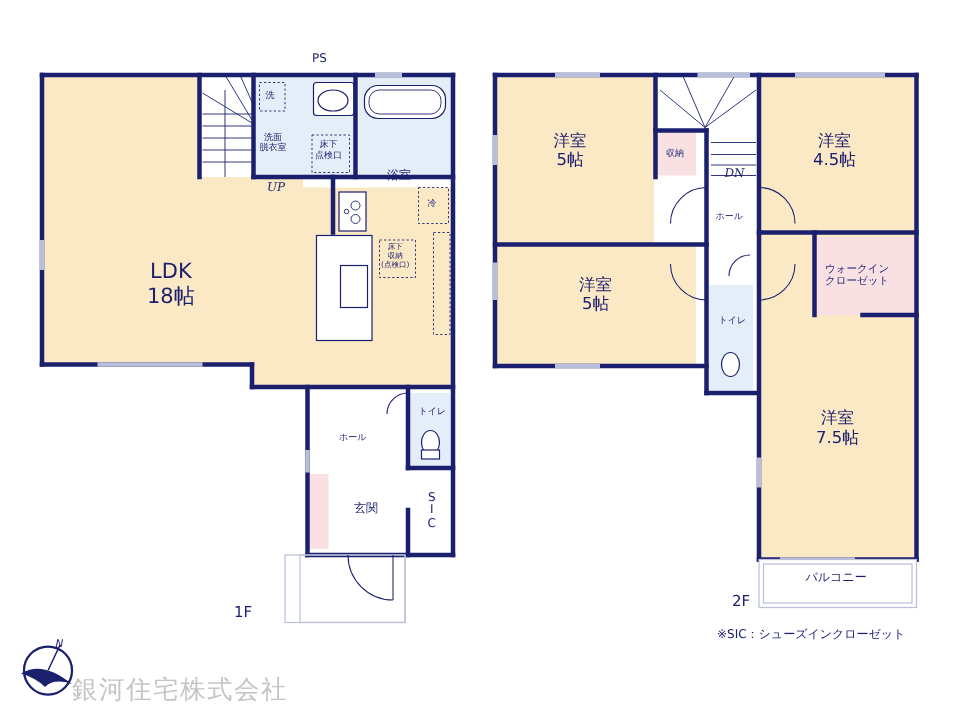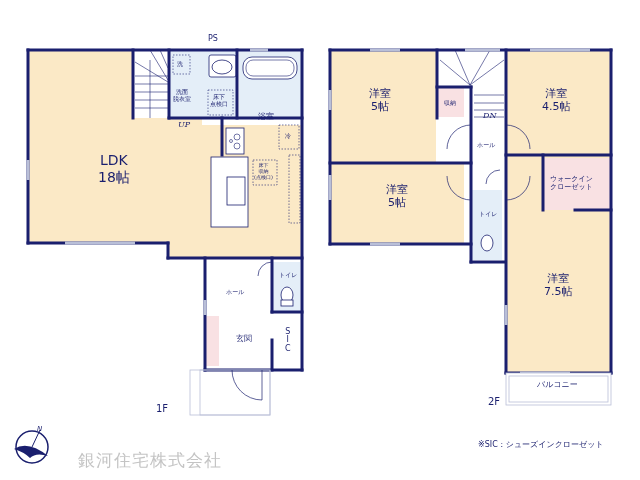--- a/index.html
+++ b/index.html
@@ -180,21 +180,21 @@
   <div>点検口</div>
 </div>
 <div class="lbl sm" style="left:258px;top:112px;">浴室</div>
 <div class="lbl" style="left:144px;top:120px;font-size:8px;font-style:italic;font-family:'DejaVu Serif',serif;margin-left:34px;">UP</div>
 <div class="lbl xs" style="left:285px;top:132px;">冷</div>
 <div class="lbl" style="left:254px;top:162px;font-size:5px;">
   <div>床下</div>
   <div>収納</div>
   <div>(点検口)</div>
 </div>
-<div class="lbl big" style="left:98px;top:152px;">
+<div class="lbl big" style="left:98px;top:173px;">
   <div>LDK</div>
   <div>18帖</div>
 </div>
 <div class="lbl xs" style="left:226px;top:288px;">ホール</div>
 <div class="lbl xs" style="left:279px;top:271px;">トイレ</div>
 <div class="lbl sm" style="left:236px;top:334px;">玄関</div>
 <div class="lbl" style="left:285px;top:328px;font-size:8px;white-space:pre;line-height:1.05;">S
 I
 C</div>
 <div class="lbl floor" style="left:156px;top:403px;">1F</div>
@@ -218,17 +218,17 @@
   <div>ウォークイン</div>
   <div>クローゼット</div>
 </div>
 <div class="lbl xs" style="left:479px;top:210px;">トイレ</div>
 <div class="lbl" style="left:544px;top:272px;font-size:11px;">
   <div>洋室</div>
   <div>7.5帖</div>
 </div>
 <div class="lbl sm" style="left:537px;top:380px;">バルコニー</div>
 <div class="lbl floor" style="left:488px;top:396px;">2F</div>
-<div class="lbl note" style="left:478px;top:440px;text-align:center;">※SIC：シューズインクローゼット</div>
+<div class="lbl note" style="left:478px;top:418px;text-align:center;">※SIC：シューズインクローゼット</div>
 
 <div class="lbl" style="left:37px;top:425px;font-size:7px;font-style:italic;">N</div>
 <span class="abs" style="left:14px;top:430px;width:36px;height:34px;"></span>
-<div class="lbl company" style="left:78px;top:450px;">銀河住宅株式会社</div>
+<div class="lbl company" style="left:48px;top:450px;">銀河住宅株式会社</div>
 
 </body></html>

